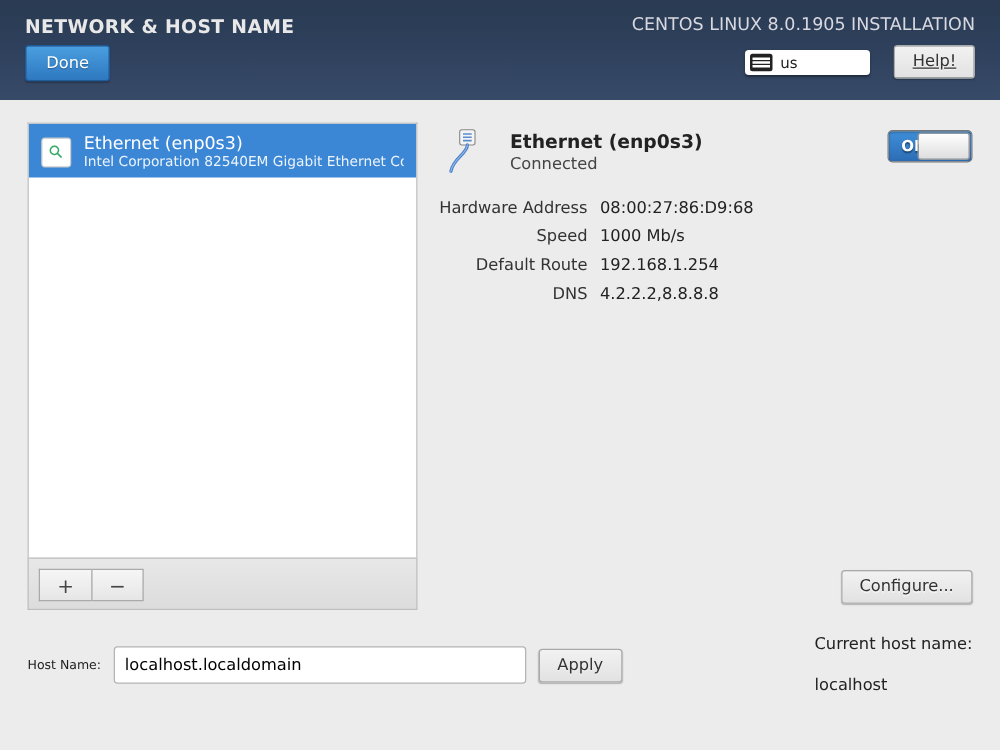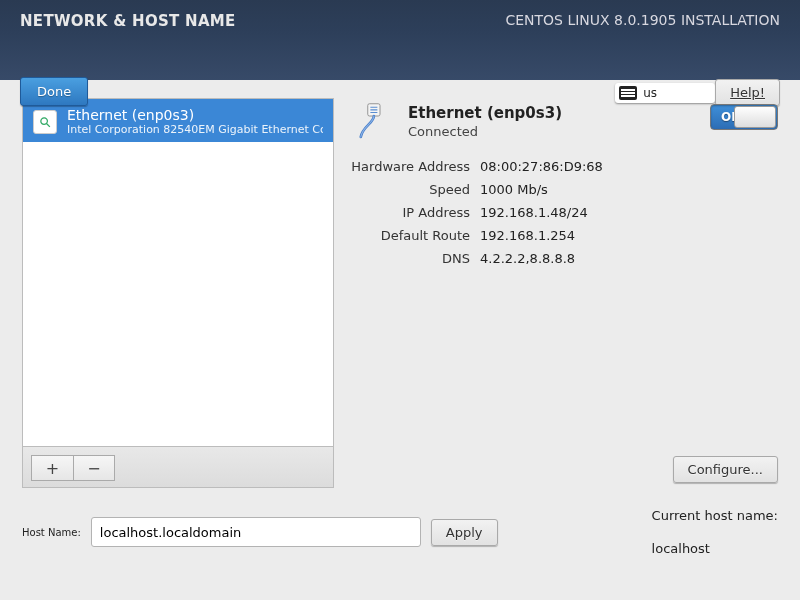--- a/index.html
+++ b/index.html
@@ -8,41 +8,41 @@
 .header {
   height: 80px;
   background: linear-gradient(to bottom, #2a3a52 0%, #2d3f5a 40%, #374a68 100%);
   position: relative;
   padding: 0 20px;
   color: #fff;
 }
 .header-row1 { display: flex; justify-content: space-between; padding-top: 12px; gap: 16px; }
 .header-title { font-size: 15px; font-weight: bold; color: #e8e8e8; letter-spacing: 0.3px; }
 .installer-title { font-size: 14px; color: #d8d8e0; font-weight: 500; }
-.header-row2 { display: flex; justify-content: space-between; align-items: flex-end; margin-top: 6px; }
+.header-row2 { display: flex; justify-content: space-between; align-items: flex-start; margin-top: 6px; }
 
 .btn {
   background: linear-gradient(to bottom, #f2f2f2, #e2e2e2);
   border: 1px solid #a9a9a9;
   border-radius: 3px;
   padding: 5px 14px;
   font-size: 13px;
   color: #333;
   cursor: pointer;
   box-shadow: 0 1px 1px rgba(0,0,0,0.25);
   text-shadow: 0 1px 0 rgba(255,255,255,0.5);
 }
 .btn-primary {
   background: linear-gradient(to bottom, #4a9fe0, #2e78c0);
   border: 1px solid #1f5a99;
   color: #fff;
   text-shadow: 0 1px 1px rgba(0,0,0,0.3);
   padding: 6px 16px;
 }
-.right-controls { display: flex; align-items: center; gap: 0; margin-top: 43px; }
+.right-controls { display: flex; align-items: center; gap: 19px; }
 .keyboard-badge {
   background: #fff;
   border-radius: 3px;
   padding: 3px 10px 3px 4px;
   display: flex;
   align-items: center;
   gap: 6px;
   width: 100px;
   box-shadow: 0 1px 2px rgba(0,0,0,0.4);
 }
@@ -214,24 +214,20 @@
     <div class="props">
       <div class="prop-row">
         <div class="prop-label">Hardware Address</div>
         <div class="prop-value">08:00:27:86:D9:68</div>
       </div>
       <div class="prop-row">
         <div class="prop-label">Speed</div>
         <div class="prop-value">1000 Mb/s</div>
       </div>
       <div class="prop-row">
-        <div class="prop-label">IP Address</div>
-        <div class="prop-value">192.168.1.48/24</div>
-      </div>
-      <div class="prop-row">
         <div class="prop-label">Default Route</div>
         <div class="prop-value">192.168.1.254</div>
       </div>
       <div class="prop-row">
         <div class="prop-label">DNS</div>
         <div class="prop-value">4.2.2.2,8.8.8.8</div>
       </div>
     </div>
 
     <div class="configure-row">

